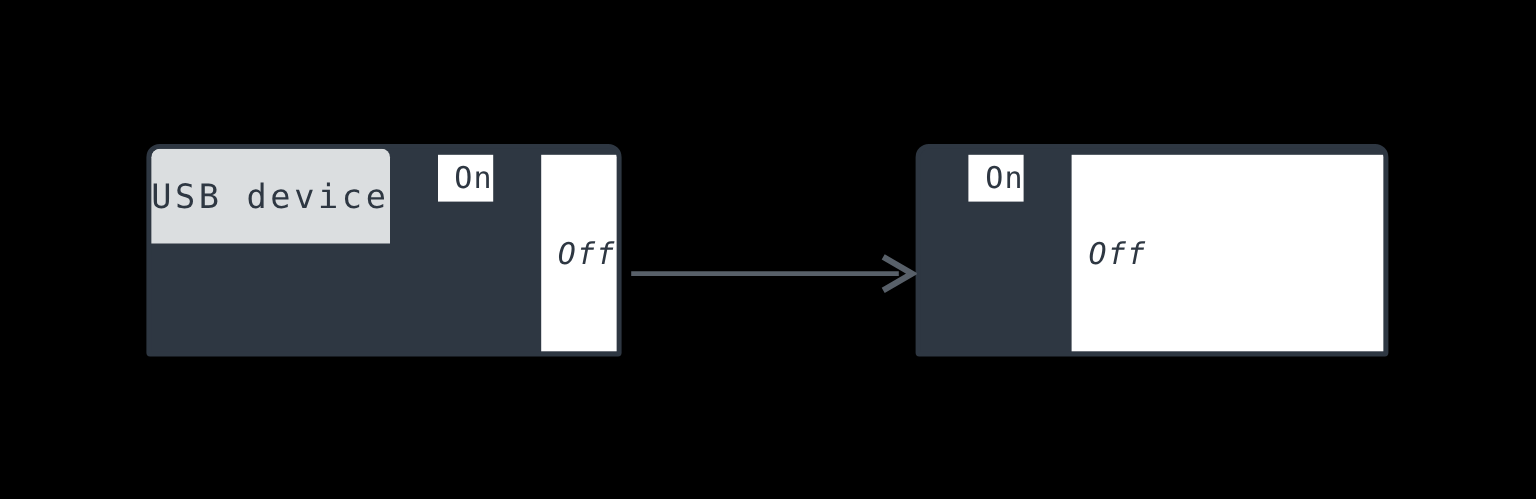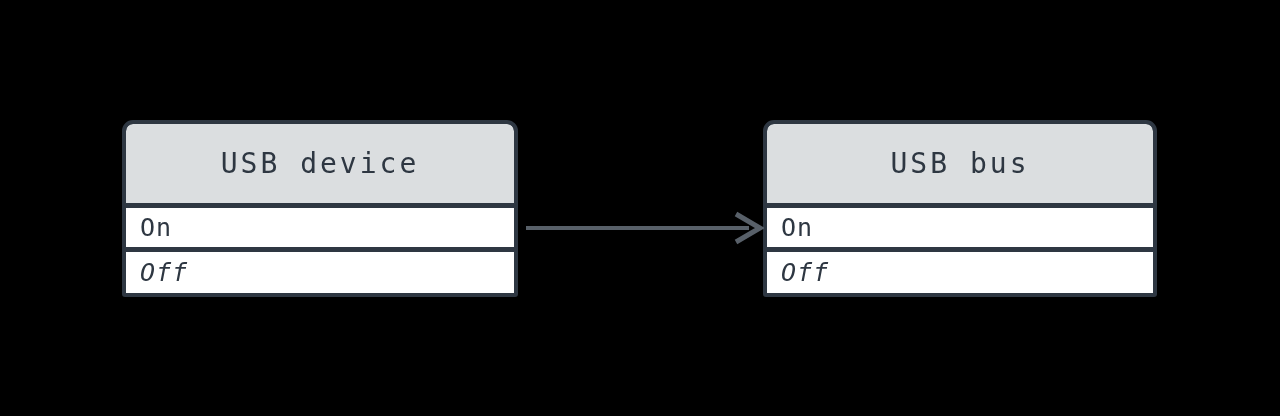--- a/index.html
+++ b/index.html
@@ -14,21 +14,20 @@
   }
 
   .node {
     position: absolute;
     top: 120px;
     height: 177px;
     background: var(--border, #2e3742);
     border: 4px solid var(--border, #2e3742);
     border-radius: 11px 11px 3px 3px;
     display: flex;
-    flex-direction: column;
     overflow: hidden;
   }
   .node-usb-device { left: 122px; width: 396px; }
   .node-usb-bus   { left: 763px; width: 394px; }
 
   .node-header {
     height: 79px;
     flex: none;
     background: var(--header_fill, #dbdee0);
     color: var(--text, #2e3742);
@@ -42,20 +41,21 @@
 
   .node-row {
     background: var(--row_fill, #ffffff);
     color: var(--text, #2e3742);
     display: flex;
     align-items: center;
     padding-left: 14px;
     font-size: 25px;
     letter-spacing: 1px;
     margin-top: 5px;
+    margin-left: 40px;
   }
   .node-row.row-0 { height: 39px; flex: none; }
   .node-row.row-1 { flex: 1; font-style: italic; }
 
   .edge-arrow {
     position: absolute;
     left: 518px;
     top: 208px;
     width: 246px;
     height: 40px;
@@ -66,21 +66,20 @@
 </head>
 <body>
 
 <div class="node node-usb-device">
   <div class="node-header">USB device</div>
   <div class="node-row row-0">On</div>
   <div class="node-row row-1">Off</div>
 </div>
 
 <div class="node node-usb-bus">
-  <div class="node-header">USB bus</div>
   <div class="node-row row-0">On</div>
   <div class="node-row row-1">Off</div>
 </div>
 
 <div class="edge-arrow">
   <svg viewBox="0 0 246 40" xmlns="http://www.w3.org/2000/svg">
     <path class="stroke" d="M8 20 L231 20" stroke-width="4"></path>
     <path class="stroke" d="M218 6 L242 20 L218 34" stroke-width="5" stroke-linejoin="miter"></path>
   </svg>
 </div>

